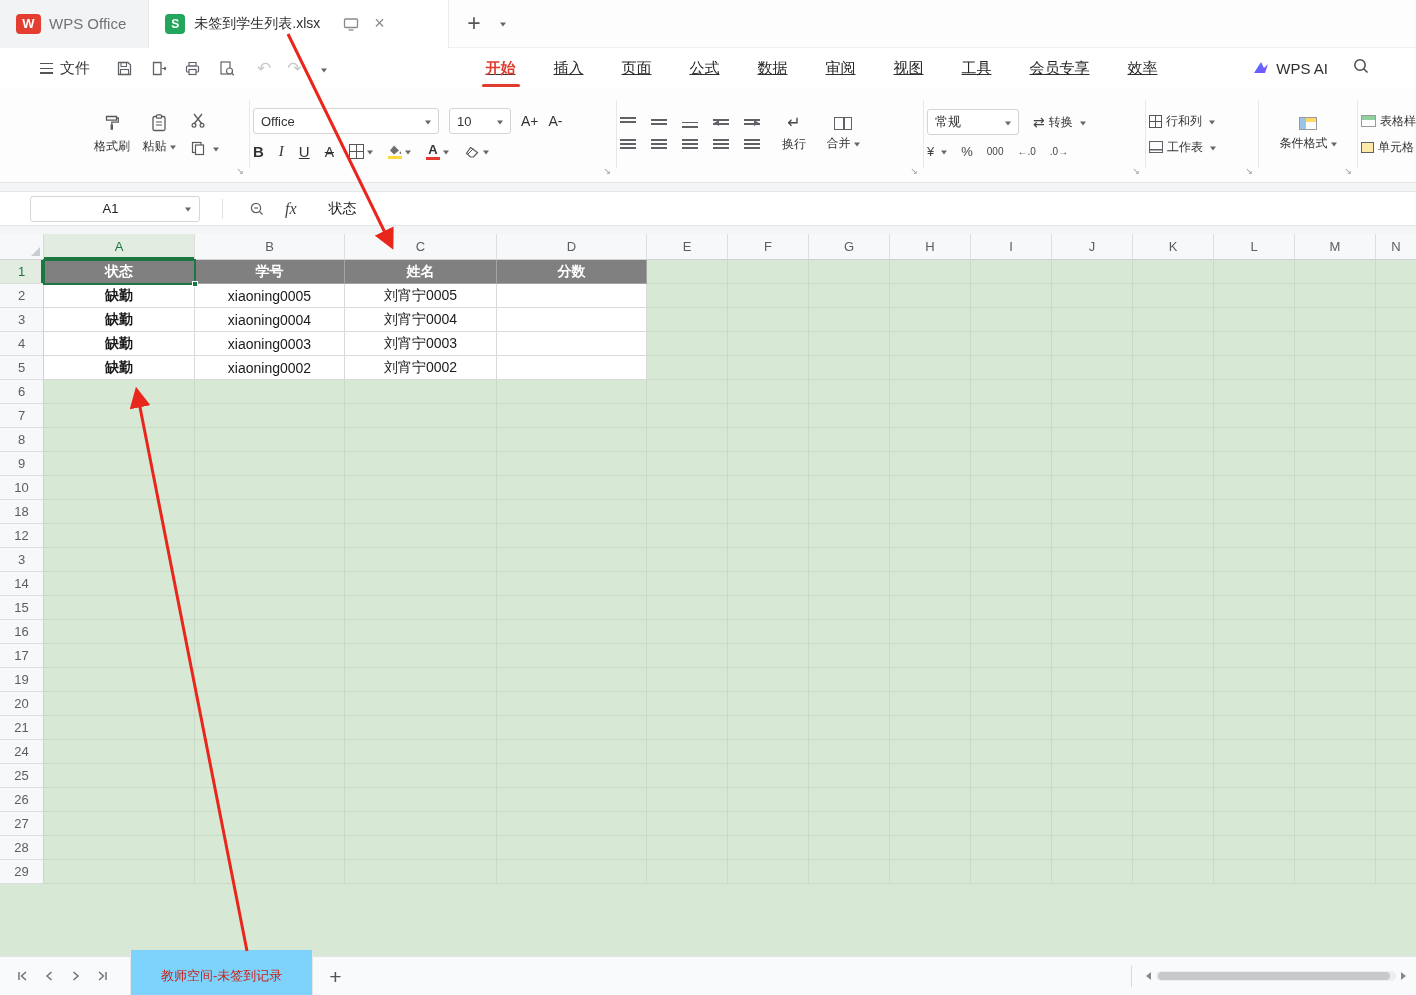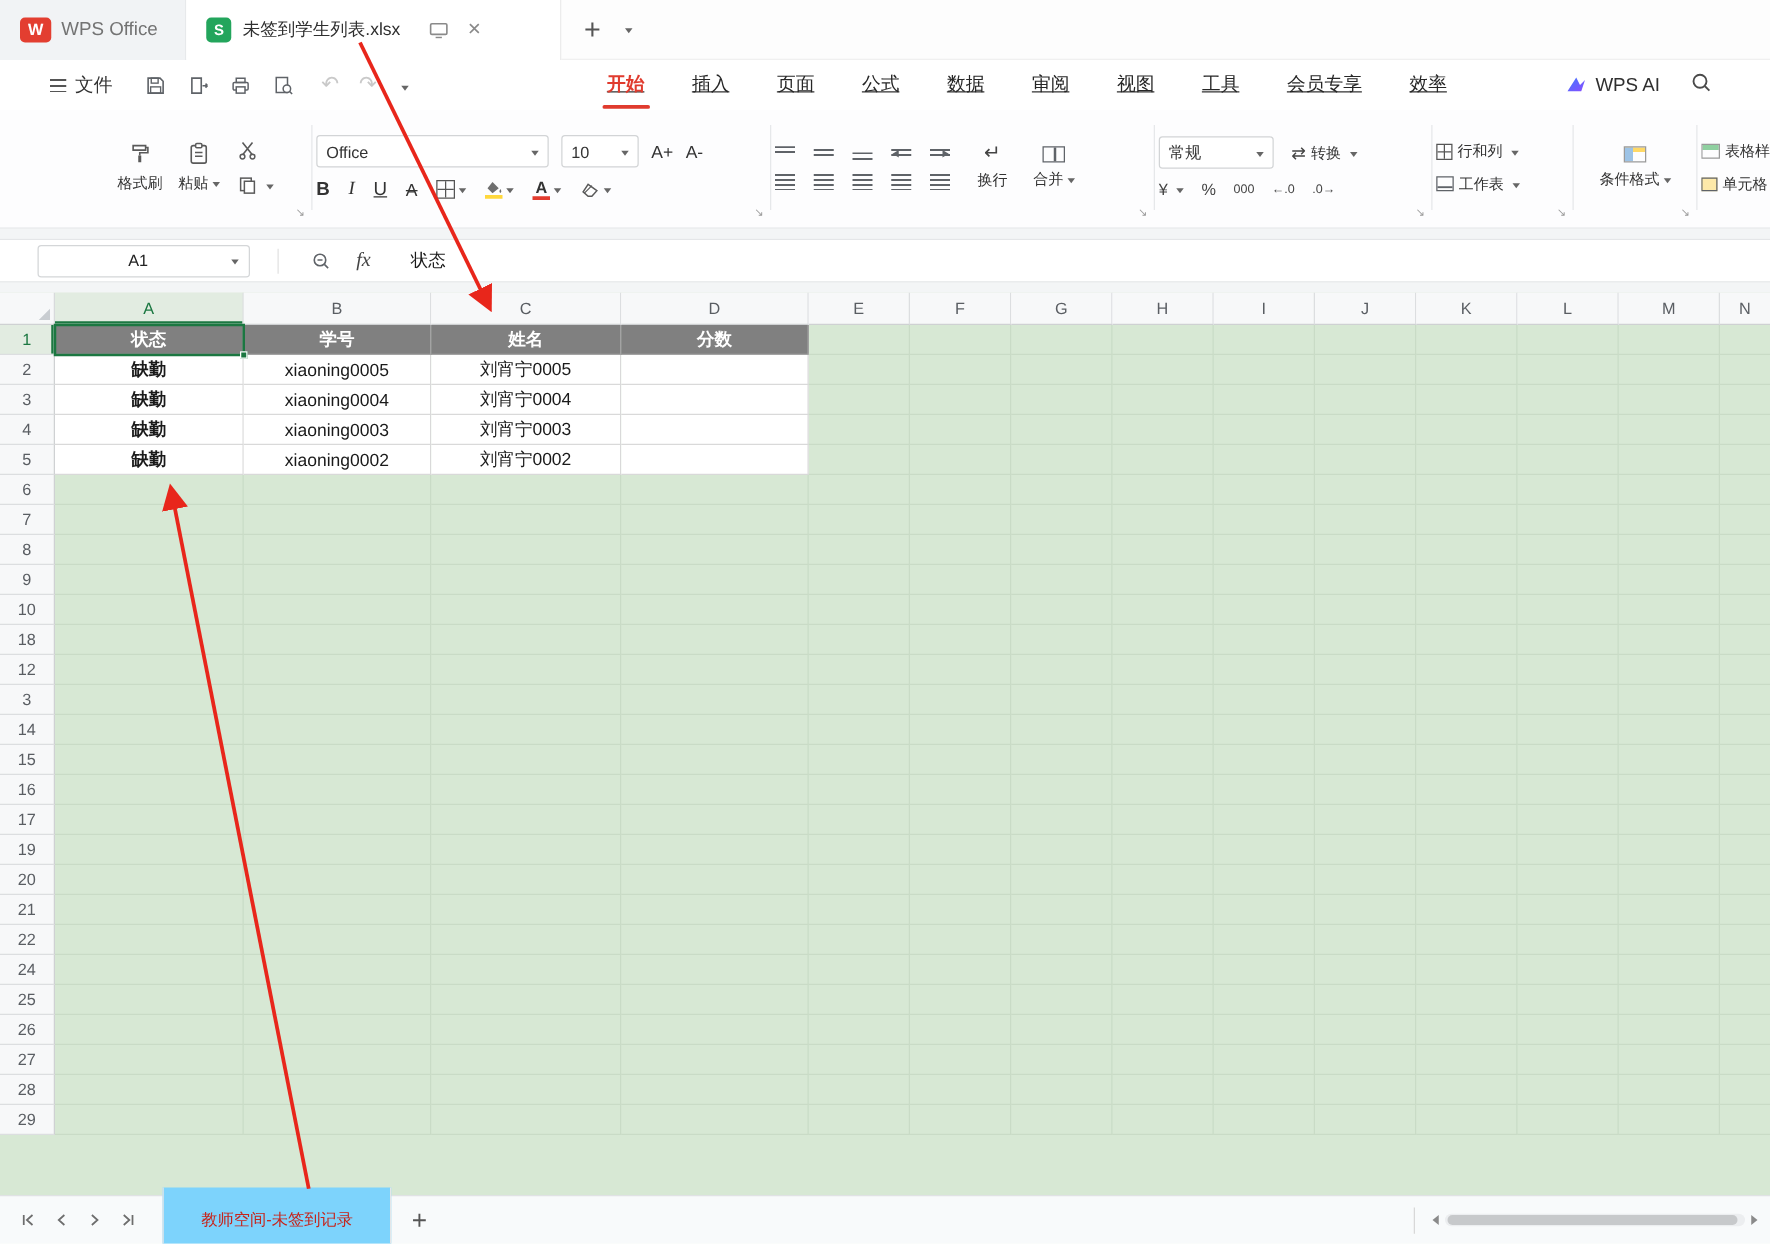--- a/index.html
+++ b/index.html
@@ -810,37 +810,20 @@
         <div class="g-cell" style="width:81px"></div>
         <div class="g-cell" style="width:81px"></div>
         <div class="g-cell" style="width:81px"></div>
         <div class="g-cell" style="width:81px"></div>
         <div class="g-cell" style="width:81px"></div>
         <div class="g-cell" style="width:81px"></div>
         <div class="g-cell" style="width:81px"></div>
         <div class="g-cell" style="width:41px"></div>
       </div>
       <div class="g-row">
-        <div class="g-rowhead">22</div>
-        <div class="g-cell" style="width:151px"></div>
-        <div class="g-cell" style="width:150px"></div>
-        <div class="g-cell" style="width:152px"></div>
-        <div class="g-cell" style="width:150px"></div>
-        <div class="g-cell" style="width:81px"></div>
-        <div class="g-cell" style="width:81px"></div>
-        <div class="g-cell" style="width:81px"></div>
-        <div class="g-cell" style="width:81px"></div>
-        <div class="g-cell" style="width:81px"></div>
-        <div class="g-cell" style="width:81px"></div>
-        <div class="g-cell" style="width:81px"></div>
-        <div class="g-cell" style="width:81px"></div>
-        <div class="g-cell" style="width:81px"></div>
-        <div class="g-cell" style="width:41px"></div>
-      </div>
-      <div class="g-row">
         <div class="g-rowhead">24</div>
         <div class="g-cell" style="width:151px"></div>
         <div class="g-cell" style="width:150px"></div>
         <div class="g-cell" style="width:152px"></div>
         <div class="g-cell" style="width:150px"></div>
         <div class="g-cell" style="width:81px"></div>
         <div class="g-cell" style="width:81px"></div>
         <div class="g-cell" style="width:81px"></div>
         <div class="g-cell" style="width:81px"></div>
         <div class="g-cell" style="width:81px"></div>

